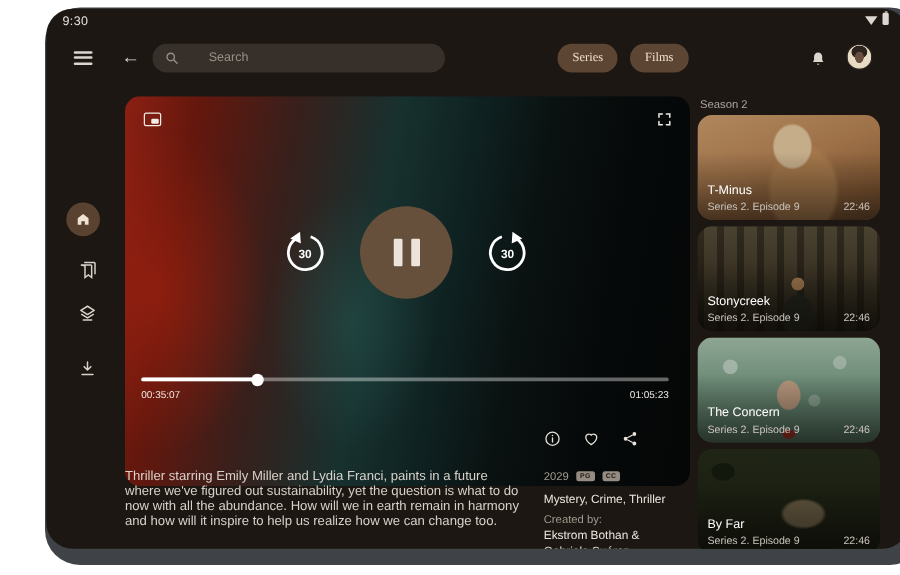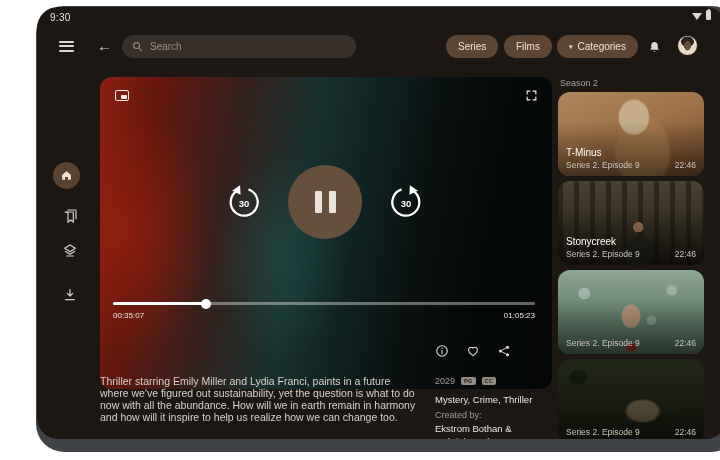--- a/index.html
+++ b/index.html
@@ -16,24 +16,24 @@
           border-right:5px solid transparent; border-top:7px solid #dcd7d1; }
   .battery { left:669px; top:3px; width:5px; height:10px; background:#dcd7d1; border-radius:1.5px; }
   .battery::before { content:""; position:absolute; left:1.5px; top:-1.5px; width:2px; height:1.5px;
           background:#dcd7d1; border-radius:1px; }
 
   
   .hamburger { left:22px; top:34px; width:15px; height:11px; cursor:pointer; }
   .hamburger i { display:block; height:1.8px; background:#ddd6cf; margin-bottom:2.7px; border-radius:1px; }
   .back-arrow { left:60px; top:30px; font-size:15px; color:#ddd6cf; cursor:pointer; }
   .search-pill { left:85px; top:28px; width:234px; height:23px; background:#37302a;
-                 border-radius:12px; display:flex; align-items:center; padding:0 10px; gap:7px; }
+                 border-radius:12px; display:flex; align-items:center; padding:0 10px; gap:24px; }
   .search-pill .ph { font-size:10px; color:#978e85; }
   .chip { top:28px; height:23px; background:#5d4533; border-radius:12px; color:#f2e1d1;
-          font-size:10px; display:flex; align-items:center; padding:0 12px; gap:5px; cursor:pointer; }
+          font-size:10px; display:flex; align-items:center; padding:0 12px; gap:5px; cursor:pointer;font-family:Liberation Serif, serif; }
   .chip-series { left:409px; } .chip-films { left:467px; } .chip-categories { left:520px; }
   .caret { font-size:7px; color:#f2e1d1; }
   .bell { left:610px; top:32px; }
   .avatar { left:640px; top:28px; width:21px; height:21px; border-radius:50%; overflow:hidden;
             background: radial-gradient(6px 8px at 50% 52%, #6b4f3e 0 55%, transparent 60%),
                         radial-gradient(11px 9px at 50% 30%, #2e241e 0 55%, transparent 60%),
                         radial-gradient(circle at 50% 45%, #e9dcc4 0 60%, #d3c5aa 100%);
             border:1px solid #2a2420; cursor:pointer; }
 
   
@@ -132,24 +132,20 @@
         <line x1="15" y1="15" x2="21" y2="21" stroke="#978e85" stroke-width="2.4" stroke-linecap="round"></line>
       </svg>
       <span class="ph">Search</span>
     </div>
     <div class="abs chip chip-series">
       <span>Series</span>
     </div>
     <div class="abs chip chip-films">
       <span>Films</span>
     </div>
-    <div class="abs chip chip-categories">
-      <span class="caret">▾</span>
-      <span>Categories</span>
-    </div>
     <svg class="abs bell" width="15" height="17" viewBox="0 0 24 24">
       <path d="M12 3.2c3 0 5.2 2.3 5.2 5.2v4.4l1.6 2.7H5.2l1.6-2.7V8.4C6.8 5.5 9 3.2 12 3.2z" fill="#ddd6cf"></path>
       <path d="M10.2 17.5a1.9 1.9 0 0 0 3.6 0z" fill="#ddd6cf"></path>
     </svg>
     <div class="abs avatar"></div>
 
     <div class="abs rail-home">
       <svg width="13" height="13" viewBox="0 0 24 24">
         <path d="M12 4l8 6.5V20h-5.4v-5.2h-5.2V20H4V10.5z" fill="#f0e2d2"></path>
       </svg>
@@ -225,30 +221,32 @@
         <div class="ep-sub-row">
           <span class="ep-sub">Series 2. Episode 9</span>
           <span class="ep-time">22:46</span>
         </div>
       </div>
     </div>
 
     <div class="abs ep-card ep-3">
       <div class="scrim"></div>
       <div class="ep-text">
+        <div class="ep-title">The Concern</div>
         <div class="ep-sub-row">
           <span class="ep-sub">Series 2. Episode 9</span>
           <span class="ep-time">22:46</span>
         </div>
       </div>
     </div>
 
     <div class="abs ep-card ep-4">
       <div class="scrim"></div>
       <div class="ep-text">
+        <div class="ep-title">By Far</div>
         <div class="ep-sub-row">
           <span class="ep-sub">Series 2. Episode 9</span>
           <span class="ep-time">22:46</span>
         </div>
       </div>
     </div>
 
     <p class="abs detail-desc">Thriller starring Emily Miller and Lydia Franci, paints in a future where we've figured out sustainability, yet the question is what to do now with all the abundance. How will we in earth remain in harmony and how will it inspire to help us realize how we can change too.</p>
 
     <div class="abs meta-icons">

